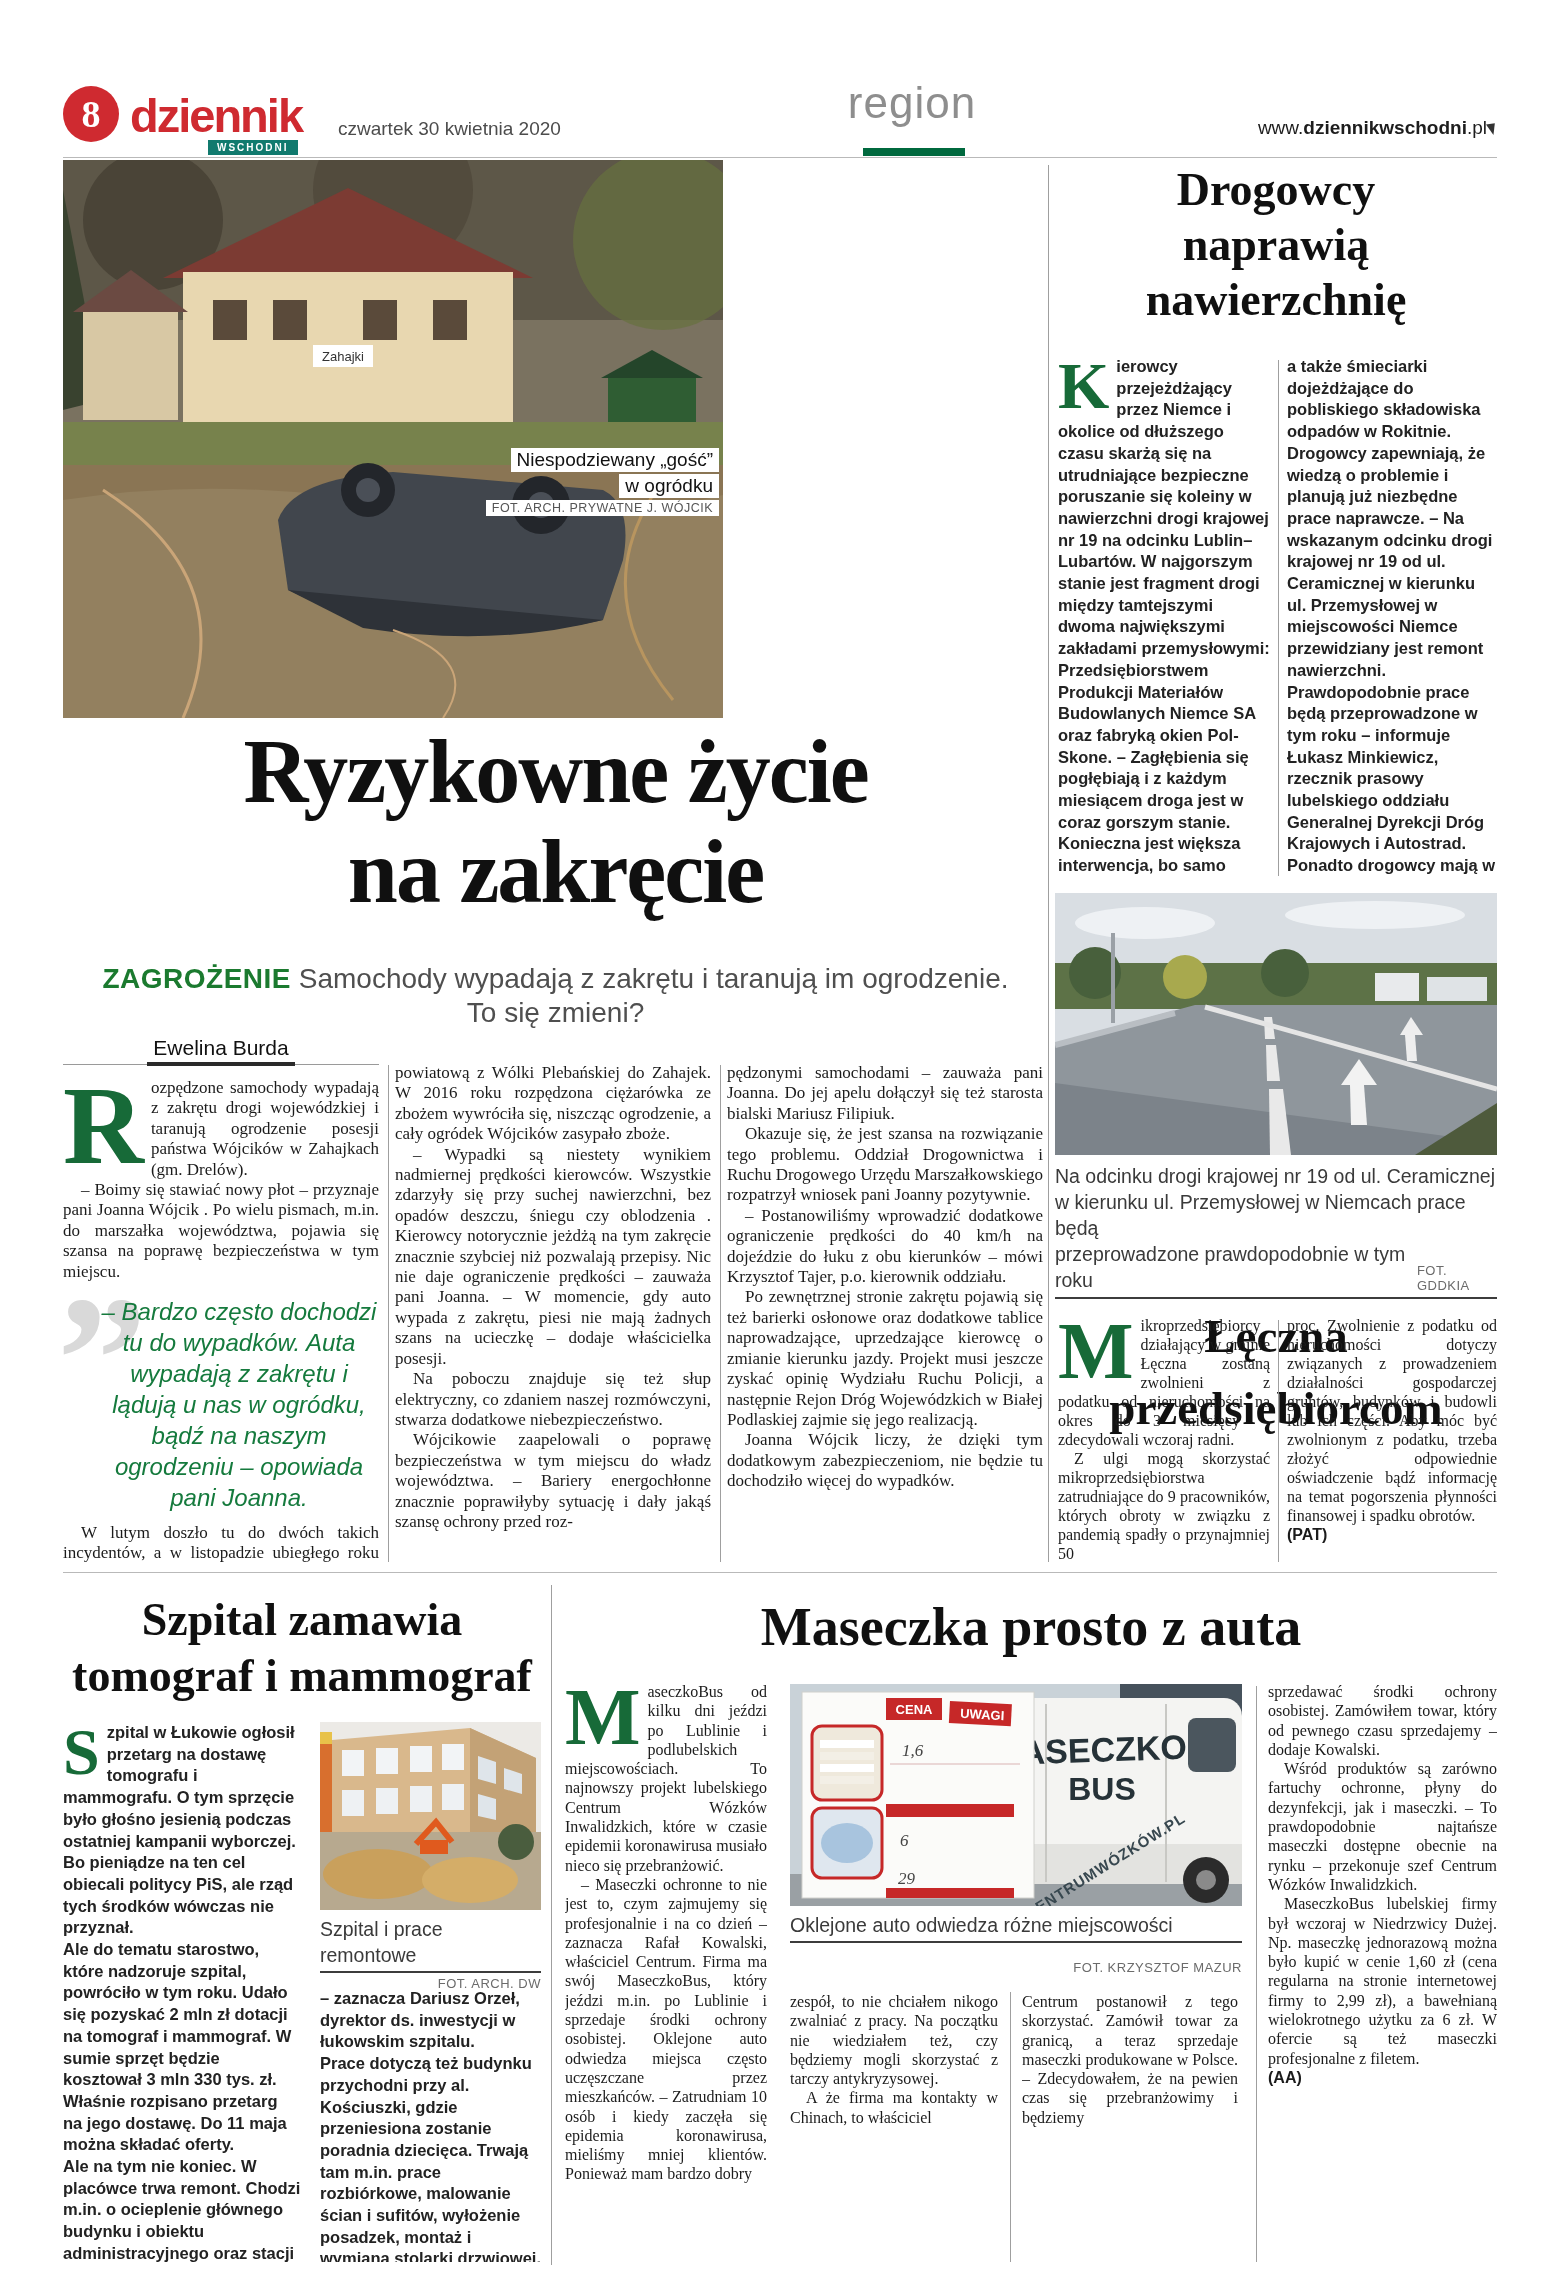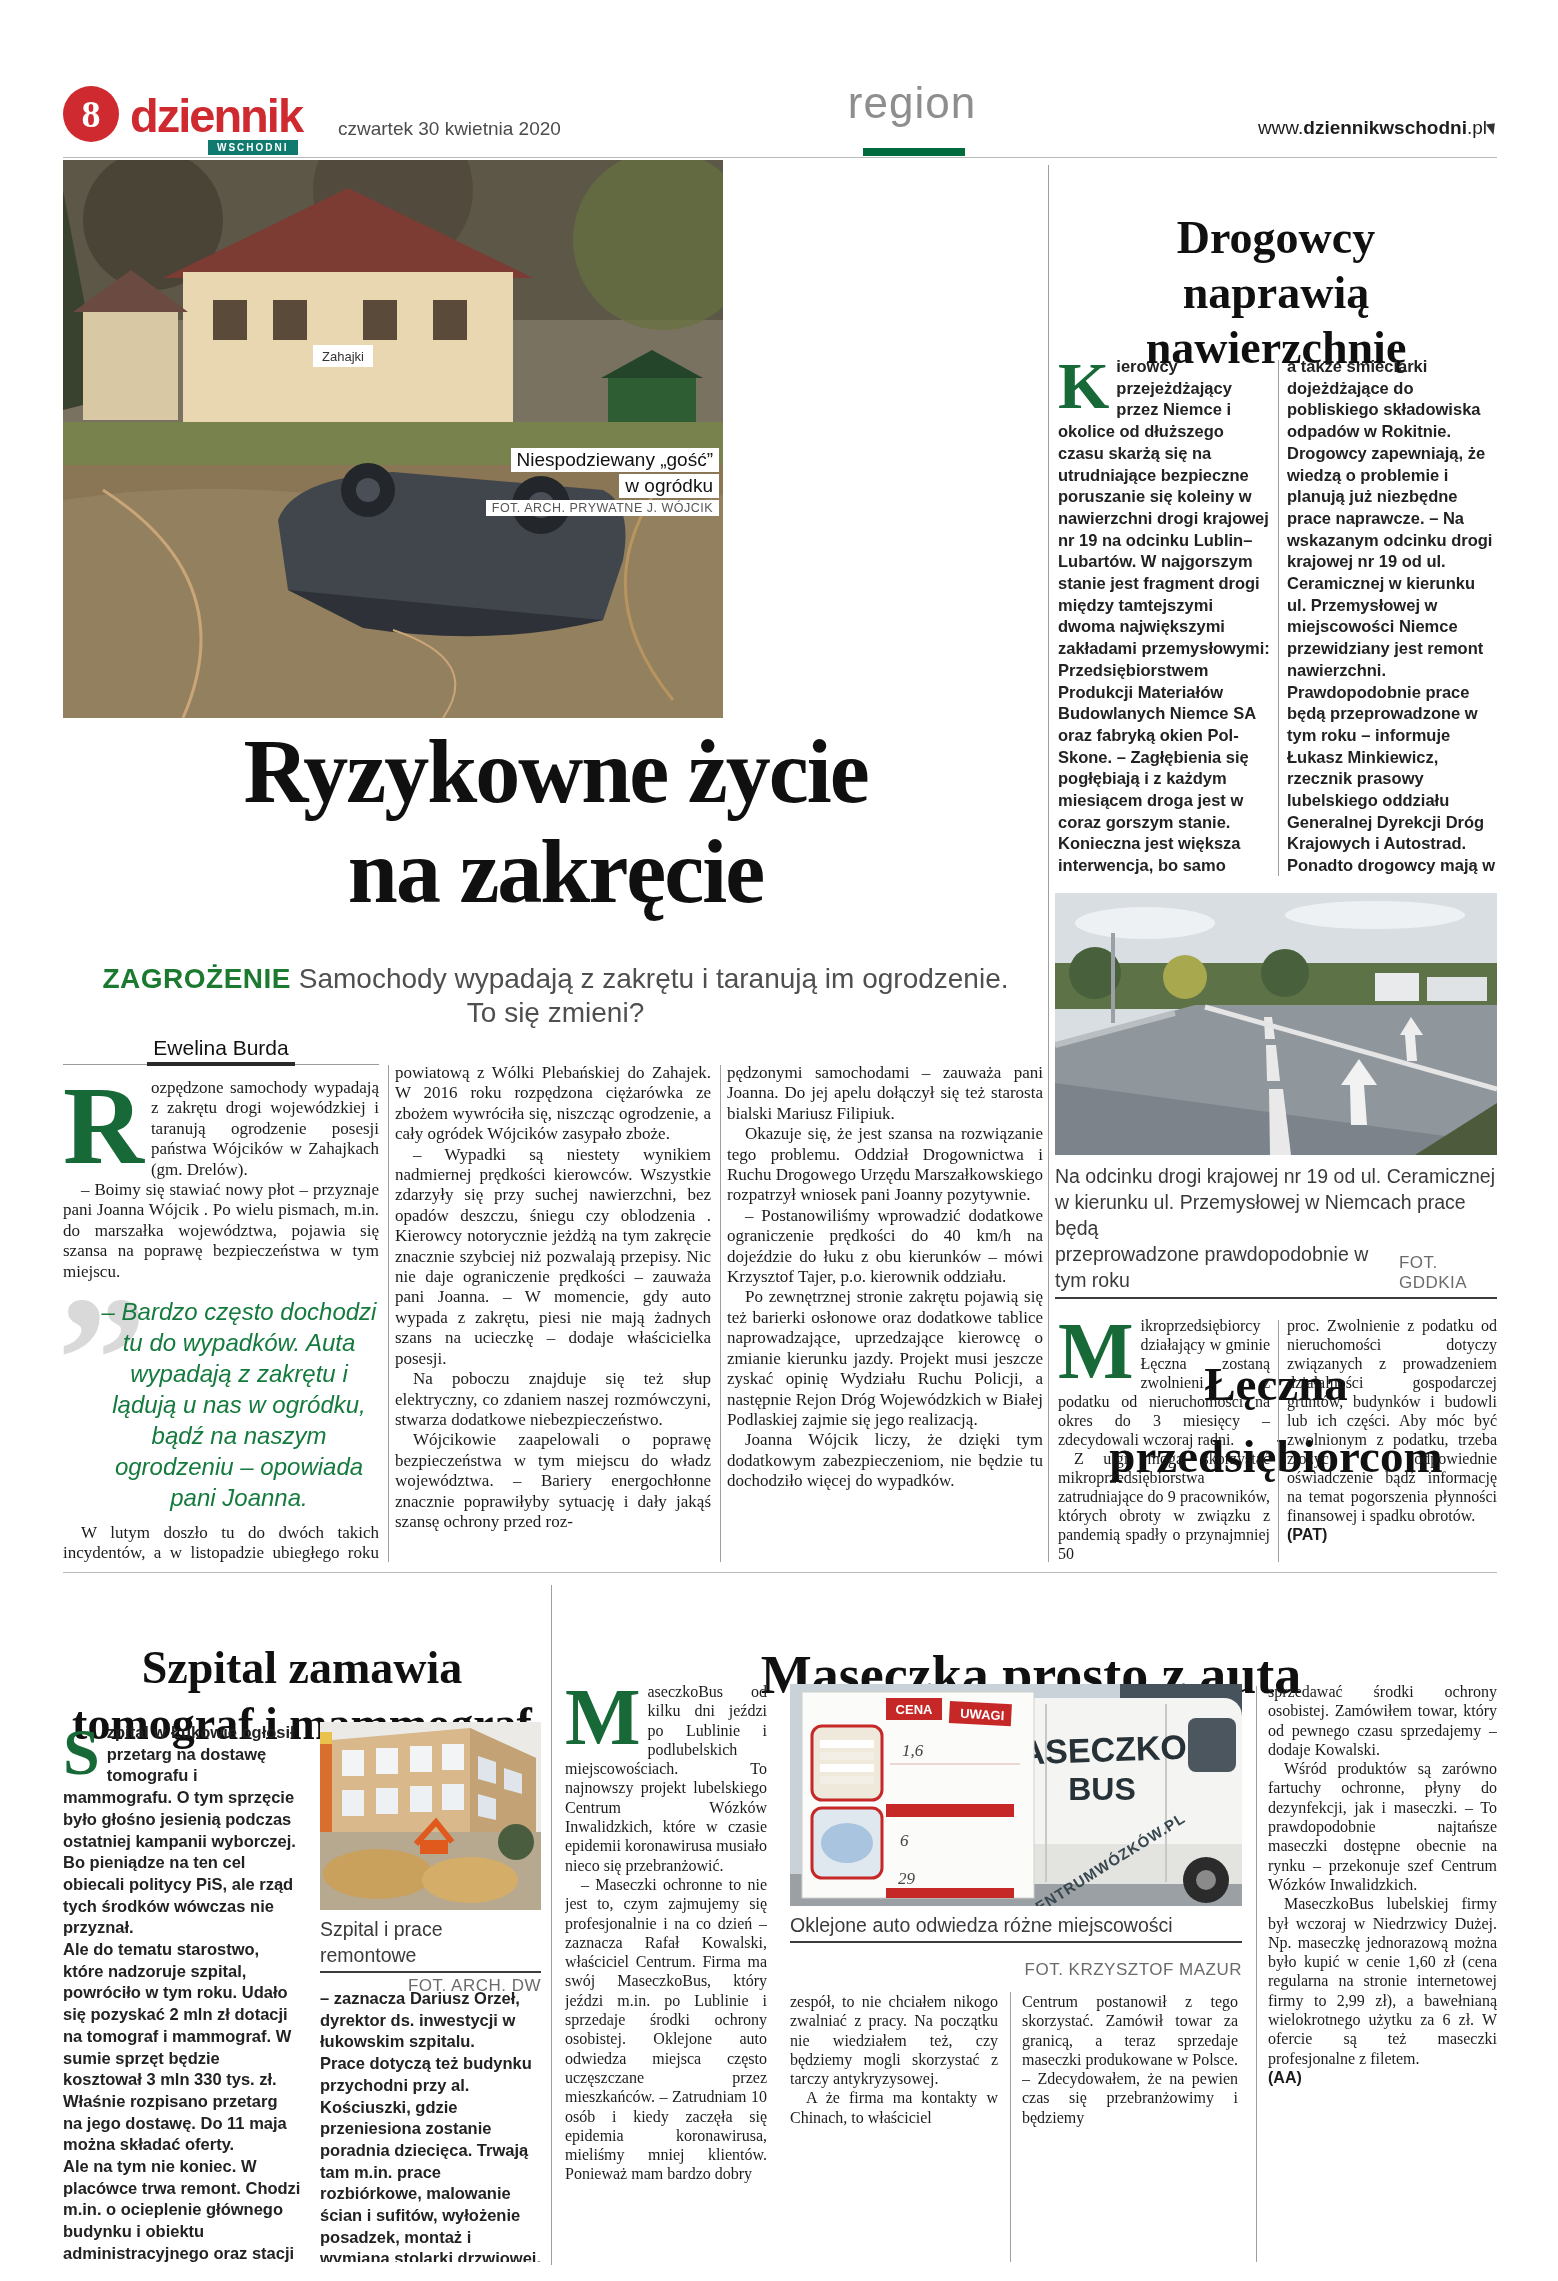--- a/index.html
+++ b/index.html
@@ -57,24 +57,24 @@
   .dc-sm{font-size:66px;}
   .quote{position:relative;margin:14px 0 10px;padding-left:36px;
          font:italic 24px/31px "Liberation Sans",sans-serif;color:#157a3d;}
   .qmark{position:absolute;left:-6px;top:-40px;font:700 180px "Liberation Serif",serif;
          color:#d9d9d9;z-index:0;}
   .qtext{position:relative;z-index:1;display:block;text-align:center;font-style:italic;}
   
   .sans-col p{font-family:"Liberation Sans",sans-serif;font-weight:600;
               font-size:16.5px;line-height:21.7px;text-align:left;color:#222;}
   .sig{font-weight:700;font-family:"Liberation Sans",sans-serif;}
-  .h-serif{font-weight:700;color:#101010;text-align:center;margin-top:48px;}
+  .h-serif{font-weight:700;color:#101010;text-align:center;}
   
   .lightcap{font-family:"Liberation Sans",sans-serif;color:#3a3a3a;font-size:19.5px;line-height:26px;}
-  .credit{font-family:"Liberation Sans",sans-serif;color:#6b6b6b;font-size:17px;letter-spacing:.5px;}
+  .credit{font-family:"Liberation Sans",sans-serif;color:#6b6b6b;font-size:13px;letter-spacing:.5px;}
   .cap-underline{height:2px;background:#3c3c3c;}
   .leczna-col p{font-size:16px;line-height:19px;text-align:justify;}
   .leczna-col p.ind{text-indent:16px;}
   .mask-col p{font-size:16px;line-height:19.3px;text-align:justify;}
   .mask-col p.ind{text-indent:16px;}
   .right-al{text-align:right;}
 </style>
 </head>
 <body>
 

